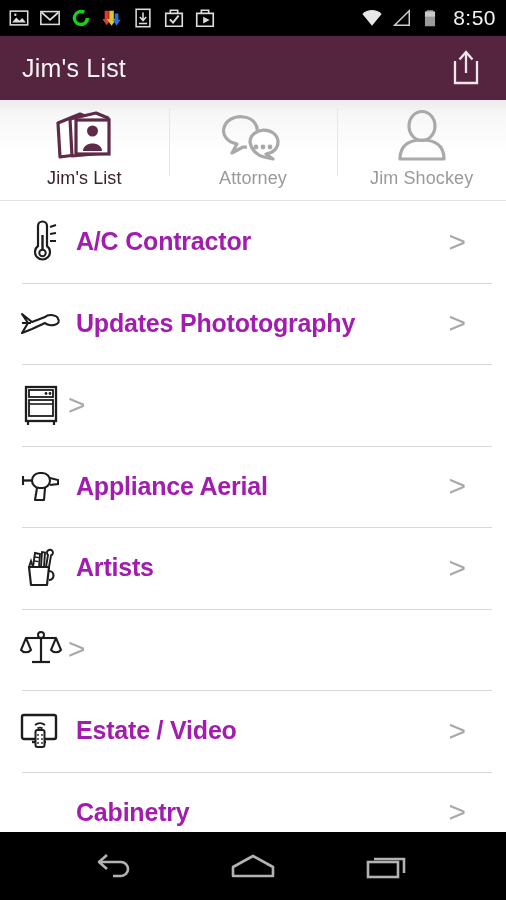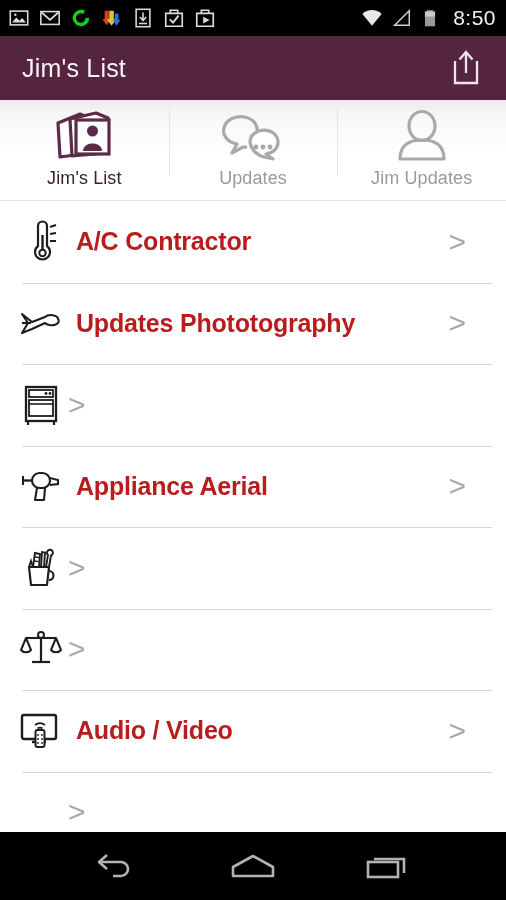--- a/index.html
+++ b/index.html
@@ -89,21 +89,21 @@
   .row + .row::before {
     content:""; position:absolute; left:22px; right:14px; top:0;
     height:1px; background:#d8d8d8;
   }
   .row-icon {
     width:54px; flex:0 0 54px;
     display:flex; align-items:center; justify-content:center;
   }
   .row-label {
     flex:1 1 auto;
-    font-size:25px; font-weight:bold; color:#b91c1c;
+    font-size:25px; font-weight:bold; color:#a21caf;
     letter-spacing:-.2px; margin-left:8px;
   }
   .row-chev {
     flex:0 0 auto;
     font-size:30px; color:#a8a8a8; font-weight:400;
     padding-right:22px; line-height:1;
   }
 
   
   .navbar {
@@ -202,31 +202,31 @@
     <div class="tab">
       <div class="tab-icon">
         <svg width="72" height="56" viewBox="0 0 72 56">
           <path d="M40 24 A17 14 0 1 0 20 35 L15 44 L26 38 A26 26 0 0 0 30 38" fill="none" stroke="#a9a9a9" stroke-width="3.2" stroke-linejoin="round"></path>
           <path d="M33 33 A14 12 0 1 1 49 45 L56 50 L47 48 A18 18 0 0 1 33 33 Z" fill="#ffffff" stroke="#a9a9a9" stroke-width="3.2" stroke-linejoin="round"></path>
           <circle cx="39" cy="38" r="2.4" fill="#a9a9a9"></circle>
           <circle cx="46" cy="38" r="2.4" fill="#a9a9a9"></circle>
           <circle cx="53" cy="38" r="2.4" fill="#a9a9a9"></circle>
         </svg>
       </div>
-      <span class="tab-label">Updates</span>
+      <span class="tab-label">Attorney</span>
     </div>
 
     <div class="tab">
       <div class="tab-icon">
         <svg width="62" height="56" viewBox="0 0 62 56">
           <ellipse cx="31" cy="17" rx="13" ry="14.5" fill="none" stroke="#a9a9a9" stroke-width="3.2"></ellipse>
           <path d="M9 50 C9 35 20 31 31 31 C42 31 53 35 53 50 Z" fill="none" stroke="#a9a9a9" stroke-width="3.2" stroke-linejoin="round"></path>
         </svg>
       </div>
-      <span class="tab-label">Jim Updates</span>
+      <span class="tab-label">Jim Shockey</span>
     </div>
   </div>
 
   <div class="list">
 
     <div class="row">
       <div class="row-icon">
         <svg width="40" height="46" viewBox="0 0 40 46">
           <path d="M17 7 A4.5 4.5 0 0 1 26 7 L26 27 A7.5 7.5 0 1 1 17 27 Z" fill="none" stroke="#1d1d1d" stroke-width="2.2"></path>
           <circle cx="21.5" cy="34" r="3.2" fill="none" stroke="#1d1d1d" stroke-width="2"></circle>
@@ -287,20 +287,21 @@
           <path d="M9 22 L11 40 L27 40 L29 22 Z" fill="none" stroke="#1d1d1d" stroke-width="2.2" stroke-linejoin="round"></path>
           <path d="M29 26 A4.5 4.5 0 0 1 29 35" fill="none" stroke="#1d1d1d" stroke-width="2.1"></path>
           <path d="M13 22 L15 8 L20 9 L19 22" fill="none" stroke="#1d1d1d" stroke-width="1.9"></path>
           <line x1="15" y1="12" x2="19" y2="12.6" stroke="#1d1d1d" stroke-width="1.3"></line>
           <line x1="14.6" y1="16" x2="18.6" y2="16.6" stroke="#1d1d1d" stroke-width="1.3"></line>
           <path d="M21 22 L22 7 L25 7.5 L24 22" fill="none" stroke="#1d1d1d" stroke-width="1.9"></path>
           <path d="M26 22 L28 10 A3 3 0 1 1 31 10.5 L29 22" fill="none" stroke="#1d1d1d" stroke-width="1.9"></path>
           <path d="M9 22 L11 16 L13 22" fill="none" stroke="#1d1d1d" stroke-width="1.9"></path>
         </svg>
       </div>
+      <span class="row-label">Artists</span>
       <span class="row-chev">&gt;</span>
     </div>
 
     <div class="row">
       <div class="row-icon">
         <svg width="46" height="42" viewBox="0 0 46 42">
           <circle cx="23" cy="7" r="3" fill="none" stroke="#1d1d1d" stroke-width="2"></circle>
           <line x1="23" y1="10" x2="23" y2="34" stroke="#1d1d1d" stroke-width="2.2"></line>
           <line x1="14" y1="34" x2="32" y2="34" stroke="#1d1d1d" stroke-width="2.2"></line>
           <line x1="8" y1="10" x2="38" y2="10" stroke="#1d1d1d" stroke-width="2.1"></line>
@@ -320,26 +321,27 @@
           <path d="M19.5 19.5 A4.2 4.2 0 0 1 24.5 19.5" fill="none" stroke="#1d1d1d" stroke-width="1.8"></path>
           <rect x="17.5" y="21" width="9" height="17" rx="2" fill="#ffffff" stroke="#1d1d1d" stroke-width="2"></rect>
           <circle cx="20" cy="26" r="0.9" fill="#1d1d1d"></circle>
             <circle cx="24" cy="26" r="0.9" fill="#1d1d1d"></circle>
           <circle cx="20" cy="30" r="0.9" fill="#1d1d1d"></circle>
             <circle cx="24" cy="30" r="0.9" fill="#1d1d1d"></circle>
           <circle cx="20" cy="34" r="0.9" fill="#1d1d1d"></circle>
             <circle cx="24" cy="34" r="0.9" fill="#1d1d1d"></circle>
         </svg>
       </div>
-      <span class="row-label">Audio / Video</span>
+      <span class="row-label">Estate / Video</span>
       <span class="row-chev">&gt;</span>
     </div>
 
     <div class="row">
       <div class="row-icon"></div>
+      <span class="row-label">Cabinetry</span>
       <span class="row-chev">&gt;</span>
     </div>
 
   </div>
 
   <div class="navbar">
     <div class="nav-btn">
       <svg width="46" height="30" viewBox="0 0 46 30">
         <path d="M4 11 L26 11 A7 7 0 0 1 26 25 L18 25" fill="none" stroke="#b3b3b3" stroke-width="2.6" stroke-linejoin="round"></path>
         <path d="M12 4 L4 11 L12 18" fill="none" stroke="#b3b3b3" stroke-width="2.6" stroke-linejoin="round"></path>

